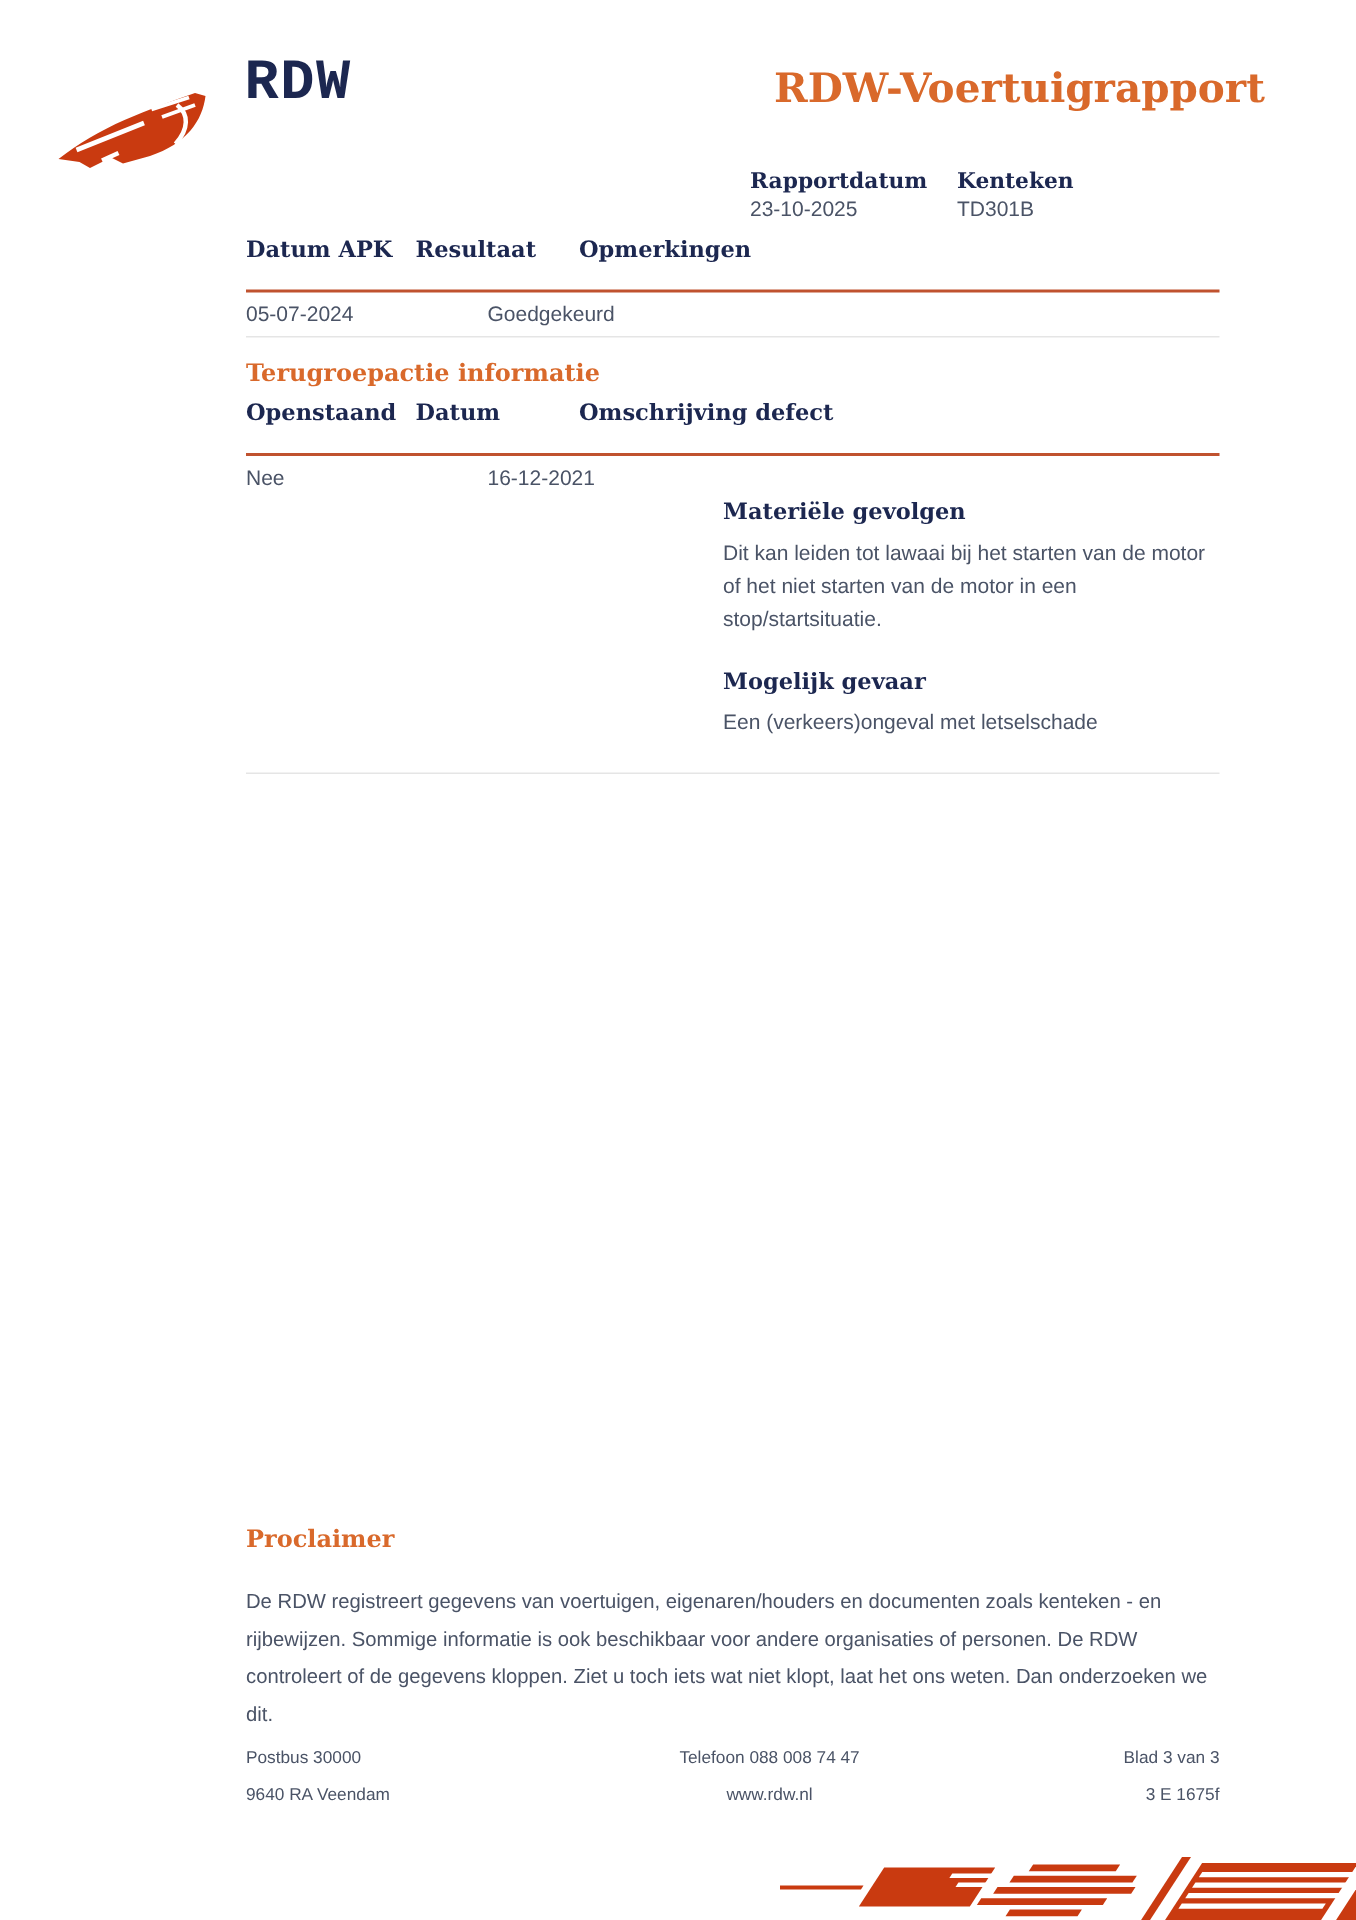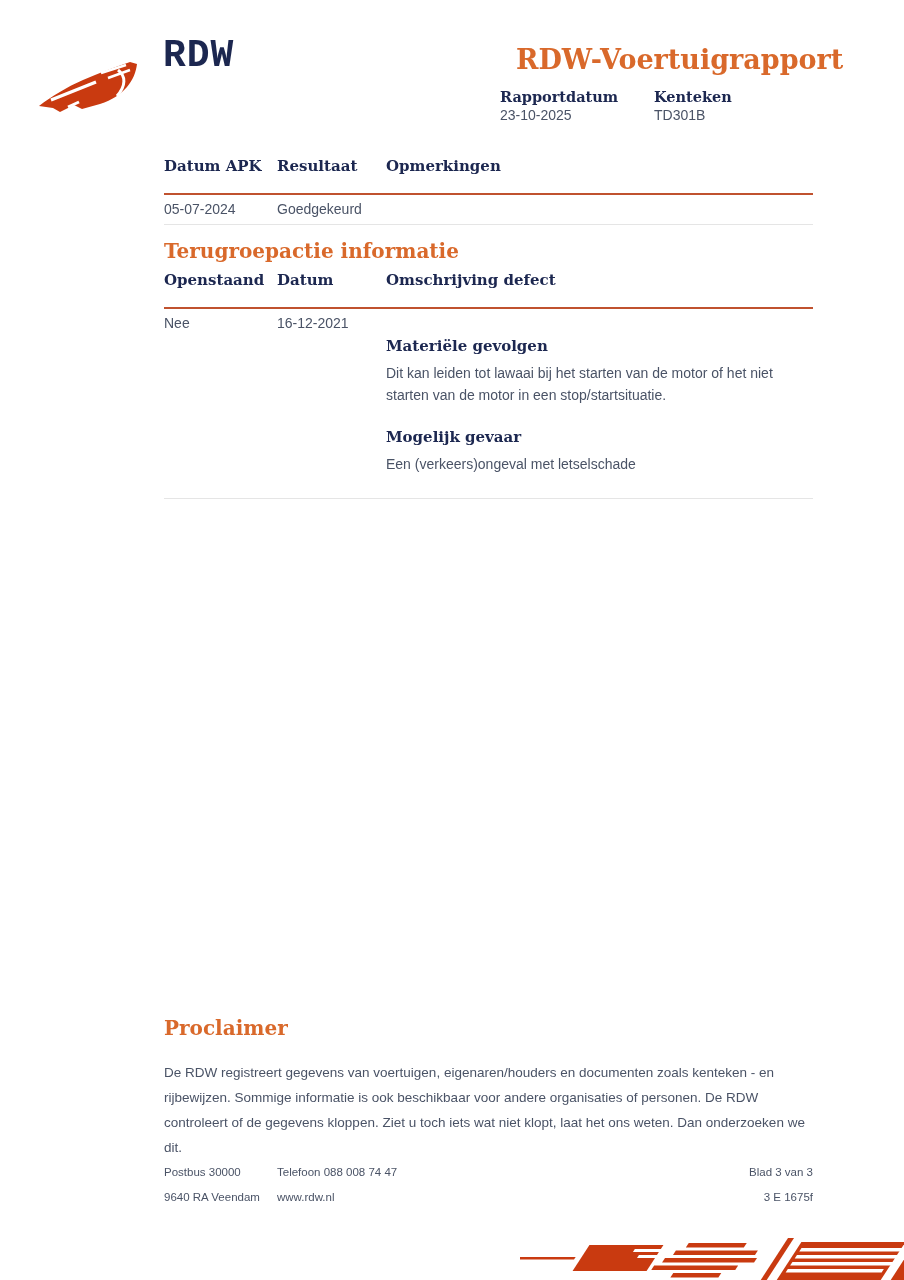--- a/index.html
+++ b/index.html
@@ -29,64 +29,64 @@
     font-weight:bold;font-size:38px;letter-spacing:1px;
     color:var(--navy);
   }
   .doc-title{
     position:absolute;left:516px;top:44px;
     font-family:"DejaVu Serif","Liberation Serif",serif;
     font-weight:bold;font-size:27px;
     color:var(--orange);
     white-space:nowrap;
   }
-  .meta{position:absolute;left:500px;top:88px;display:flex;gap:16px;}
+  .meta{position:absolute;left:500px;top:112px;display:flex;}
   .meta-col1{width:138px;}
   .meta-label{
     font-family:"DejaVu Serif","Liberation Serif",serif;
     font-weight:bold;font-size:14.5px;color:var(--navy);
   }
   .meta-value{font-size:14px;margin-top:2px;color:var(--body-text);}
 
   
   .content-col{position:absolute;left:164px;width:649px;}
   .apk{top:157px;}
   .thead{display:flex;padding-bottom:18px;border-bottom:2px solid var(--rule-orange);}
   .th{
     font-family:"DejaVu Serif","Liberation Serif",serif;
     font-weight:bold;font-size:15px;color:var(--navy);
   }
   .c1{width:113px;flex:none;}
   .c2{width:109px;flex:none;}
   .c3{flex:1;}
-  .trow{display:flex;padding:6px 0 7px 0;border-bottom:1px solid var(--divider);font-size:14px;}
+  .trow{display:flex;padding:6px 0 7px 0;border-bottom:1px solid var(--divider);font-size:14px;gap:48px;}
 
   .recall{top:239px;}
   .section-heading{
     font-family:"DejaVu Serif","Liberation Serif",serif;
-    font-weight:bold;font-size:20px;color:var(--orange);
+    font-weight:bold;font-size:16px;color:var(--orange);
   }
   .recall .thead{margin-top:8px;}
   .recall .trow{padding-bottom:23px;}
   .para{font-size:14px;line-height:22px;max-width:435px;}
   .sub-heading{
     font-family:"DejaVu Serif","Liberation Serif",serif;
     font-weight:bold;font-size:15px;color:var(--navy);
     margin-top:22px;margin-bottom:7px;
   }
 
   
   .proclaimer{top:1016px;}
   .proclaimer-text{margin-top:20px;font-size:13.5px;line-height:25px;max-width:648px;}
 
   
   .footer{top:1166px;display:flex;font-size:11.5px;}
   .footer .fline{margin-bottom:13px;line-height:12px;}
   .f1{width:113px;flex:none;}
-  .f2{flex:1;}
+  .f2{flex:1;text-align:center;}
   .f3{flex:none;text-align:right;}
 
   .bottom-graphic{position:absolute;right:0;bottom:0;width:384px;height:42px;}
 </style>
 </head>
 <body>
 
 <div class="page">
 
   <div class="logo-flag">

